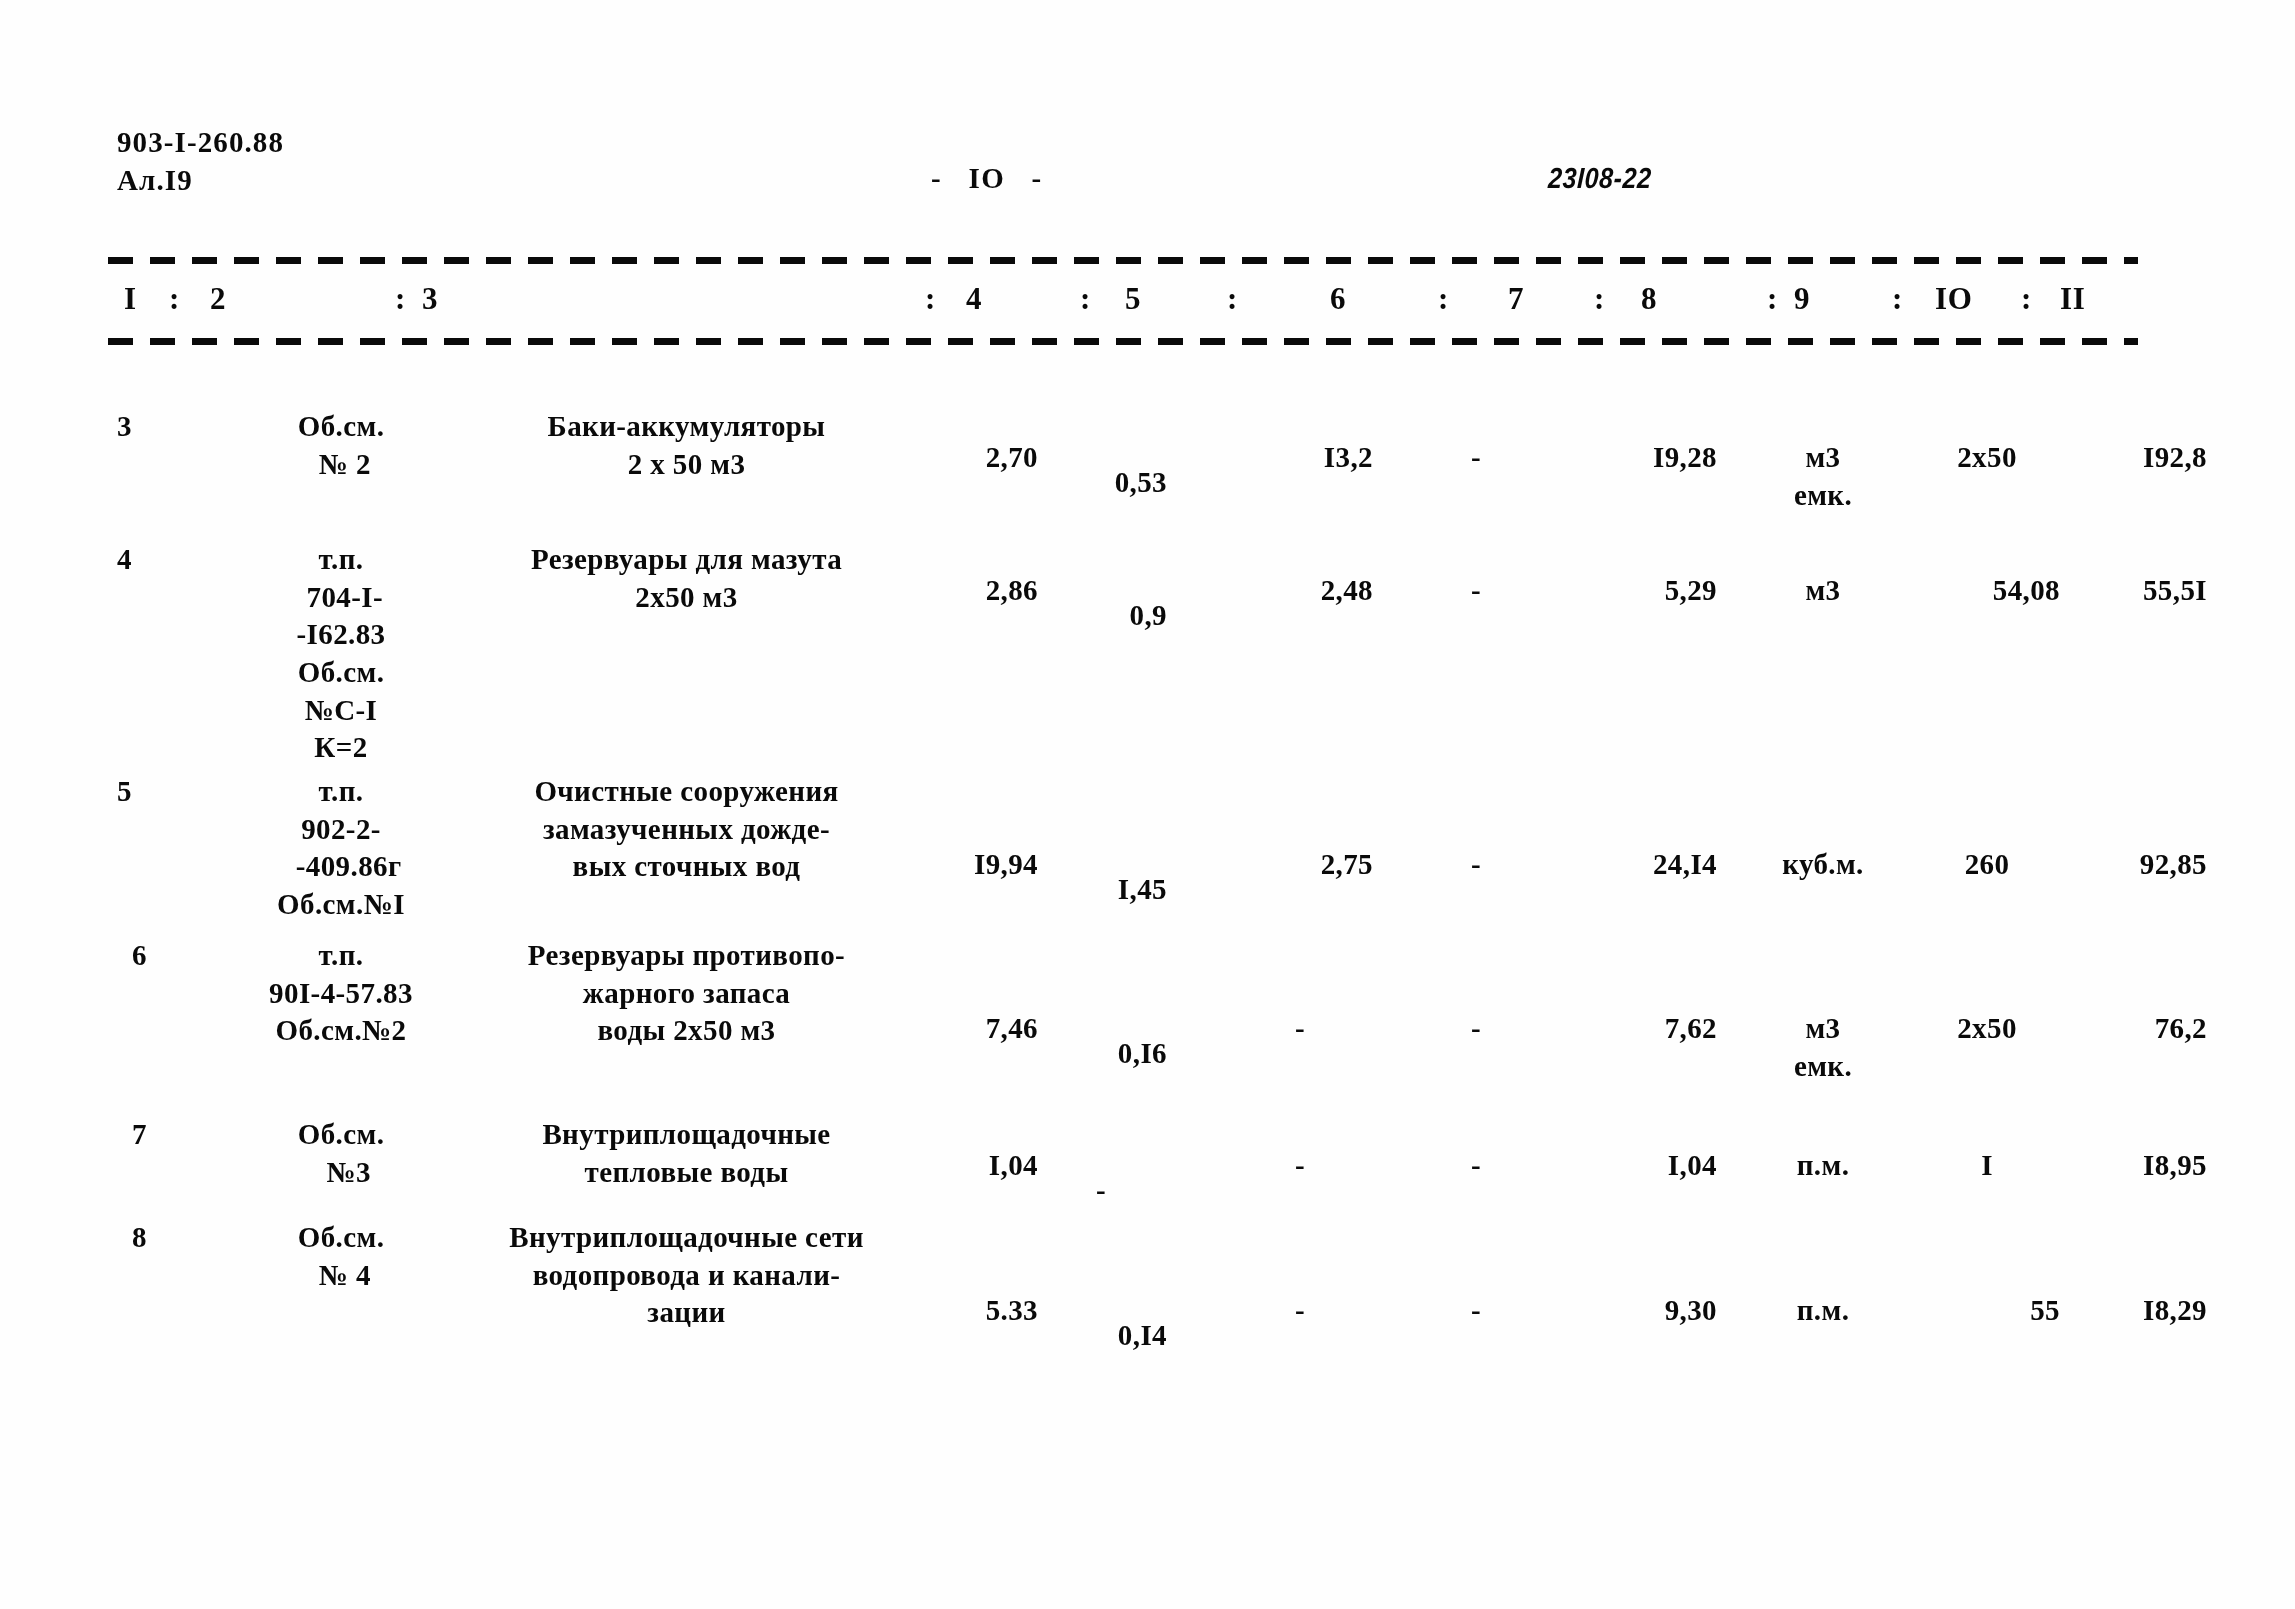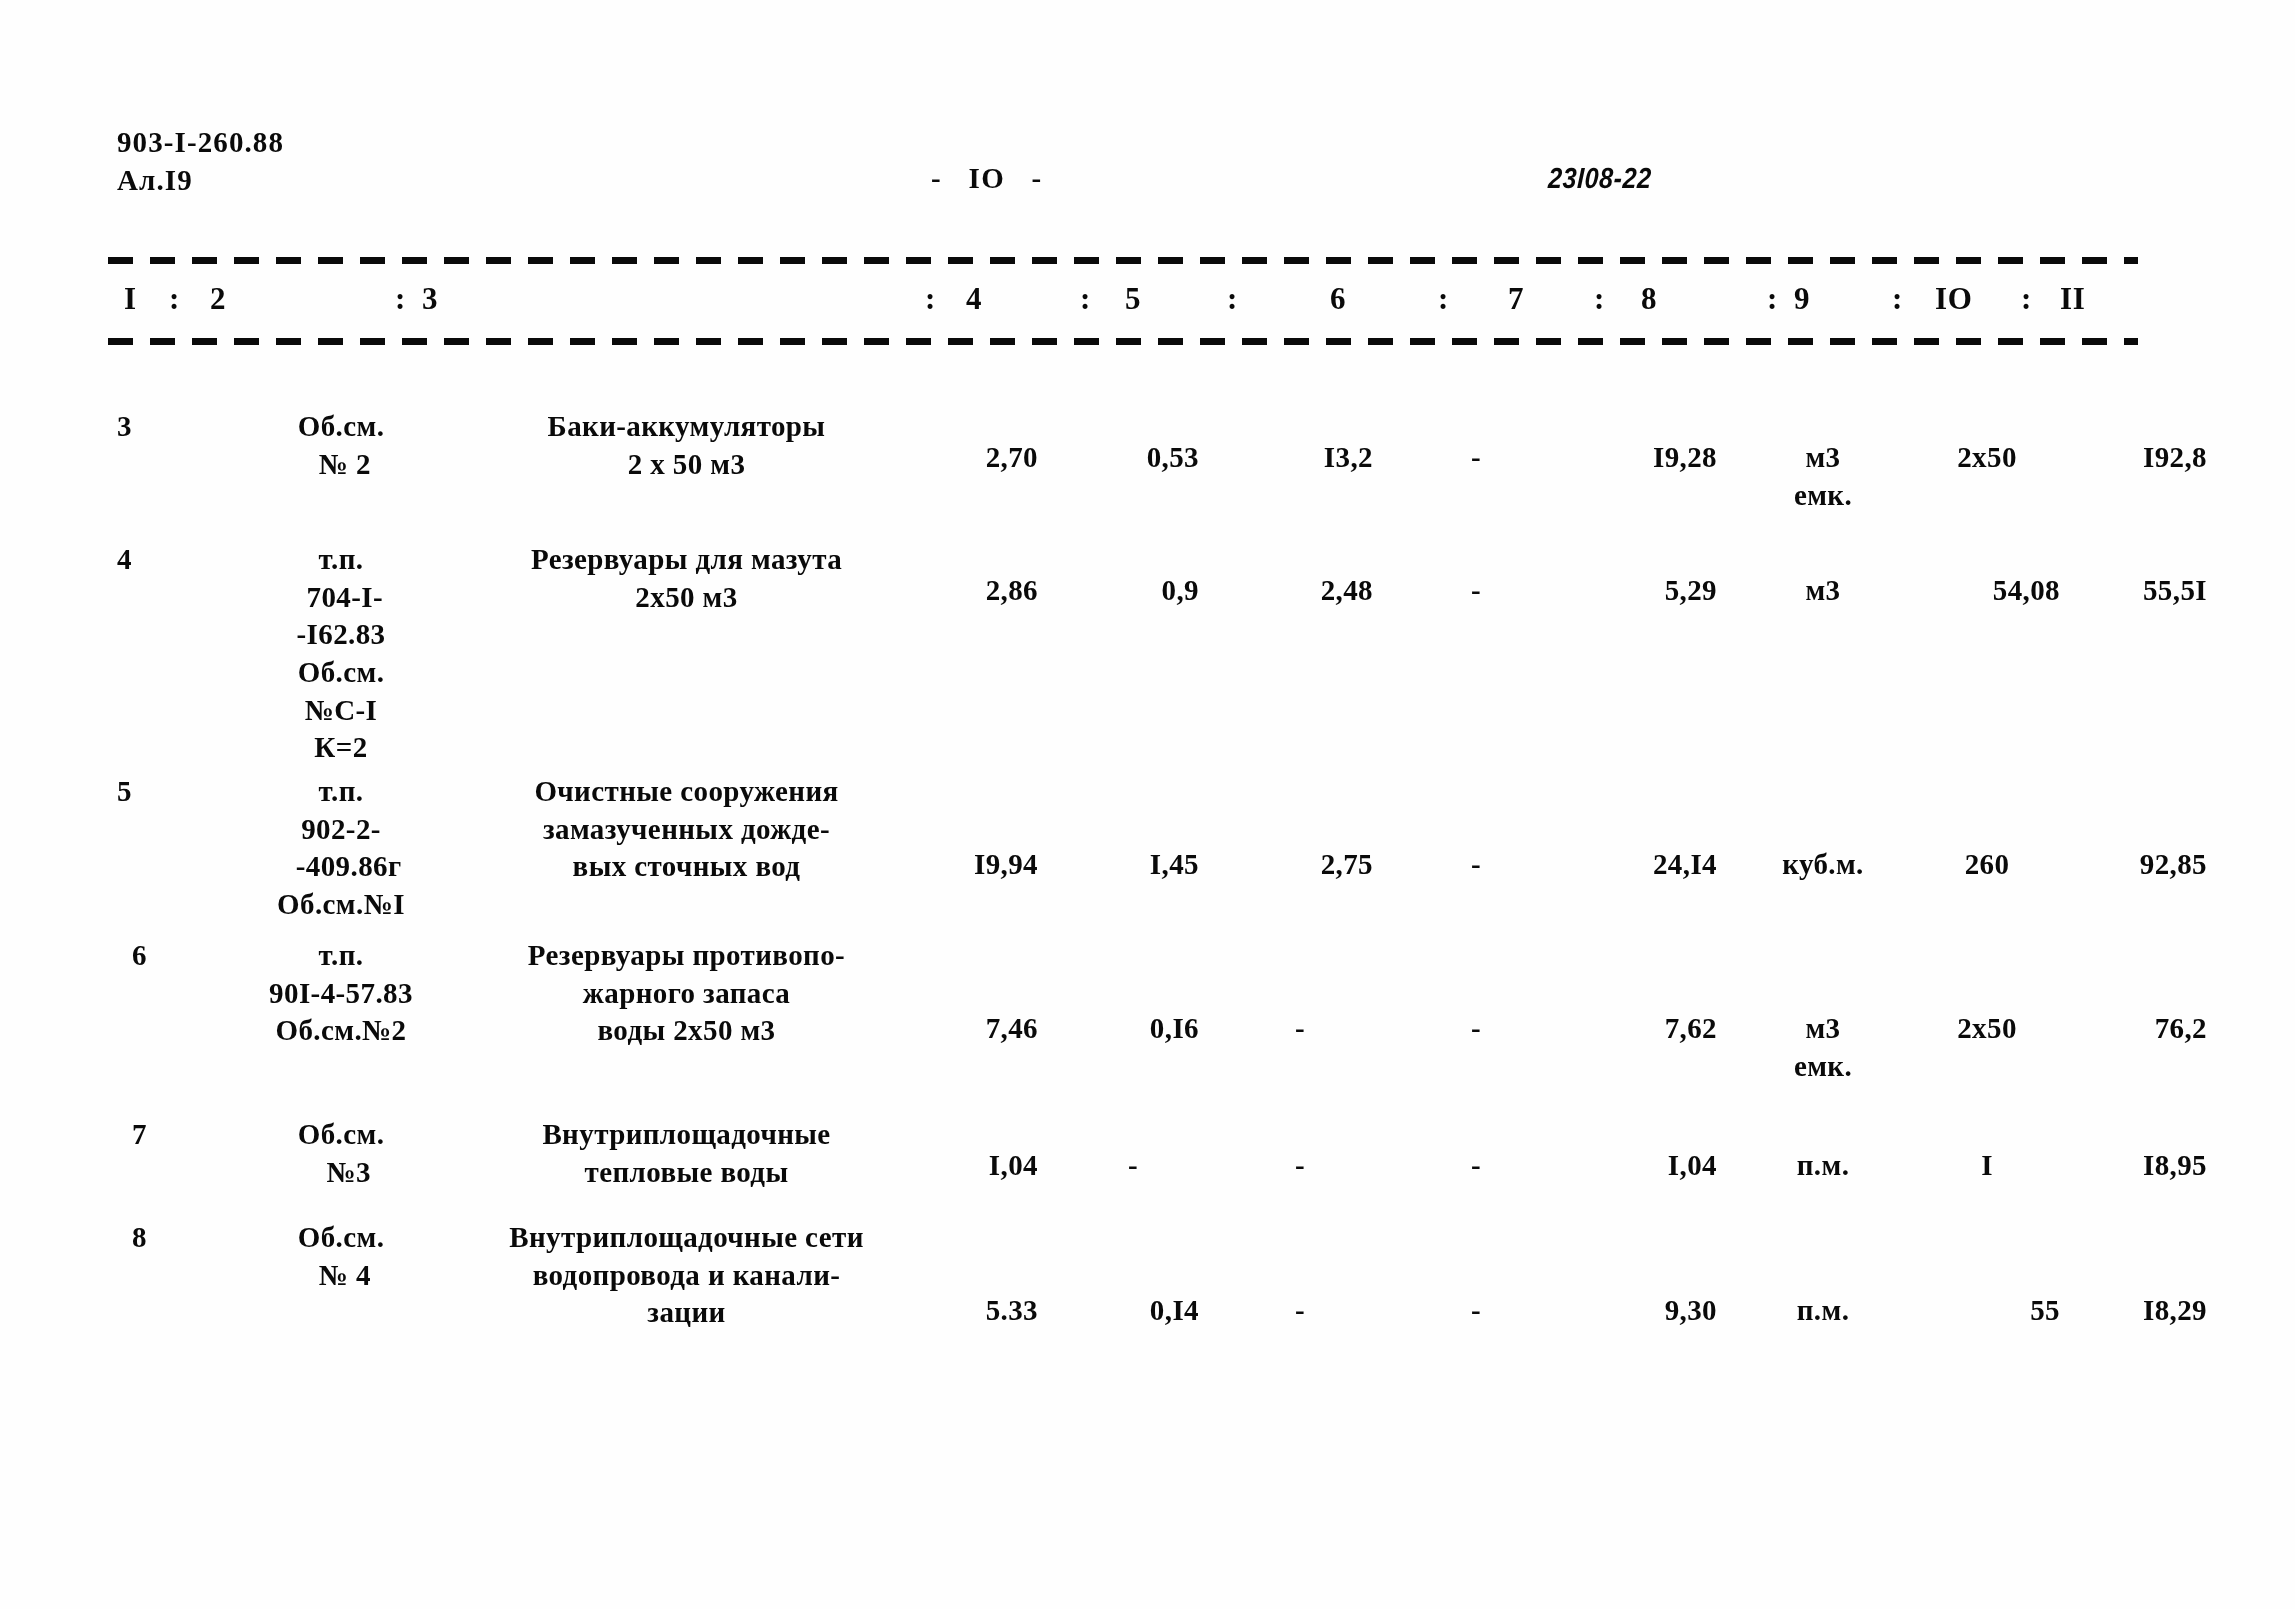--- a/index.html
+++ b/index.html
@@ -107,21 +107,21 @@
     white-space: pre;
   }
   .c.num { text-align: right; }
   .c.ctr { text-align: center; }
 
   
   .x-no    { left: 117px;  width: 44px;  text-align: left; }
   .x-code  { left: 184px;  width: 314px; text-align: center; }
   .x-name  { left: 438px;  width: 497px; text-align: center; }
   .x-4  { left: 906px; width: 132px; }
-  .x-5  { left: 1067px; width: 132px; }
+  .x-5  { left: 1035px; width: 132px; margin-top: 25px; }
   .x-6  { left: 1227px; width: 146px; }
   .x-7  { left: 1410px; width: 132px; }
   .x-8  { left: 1571px; width: 146px; }
   .x-9  { left: 1739px; width: 168px; }
   .x-10 { left: 1914px; width: 146px; }
   .x-11 { left: 2068px; width: 139px; }
 </style>
 </head>
 <body>
 

